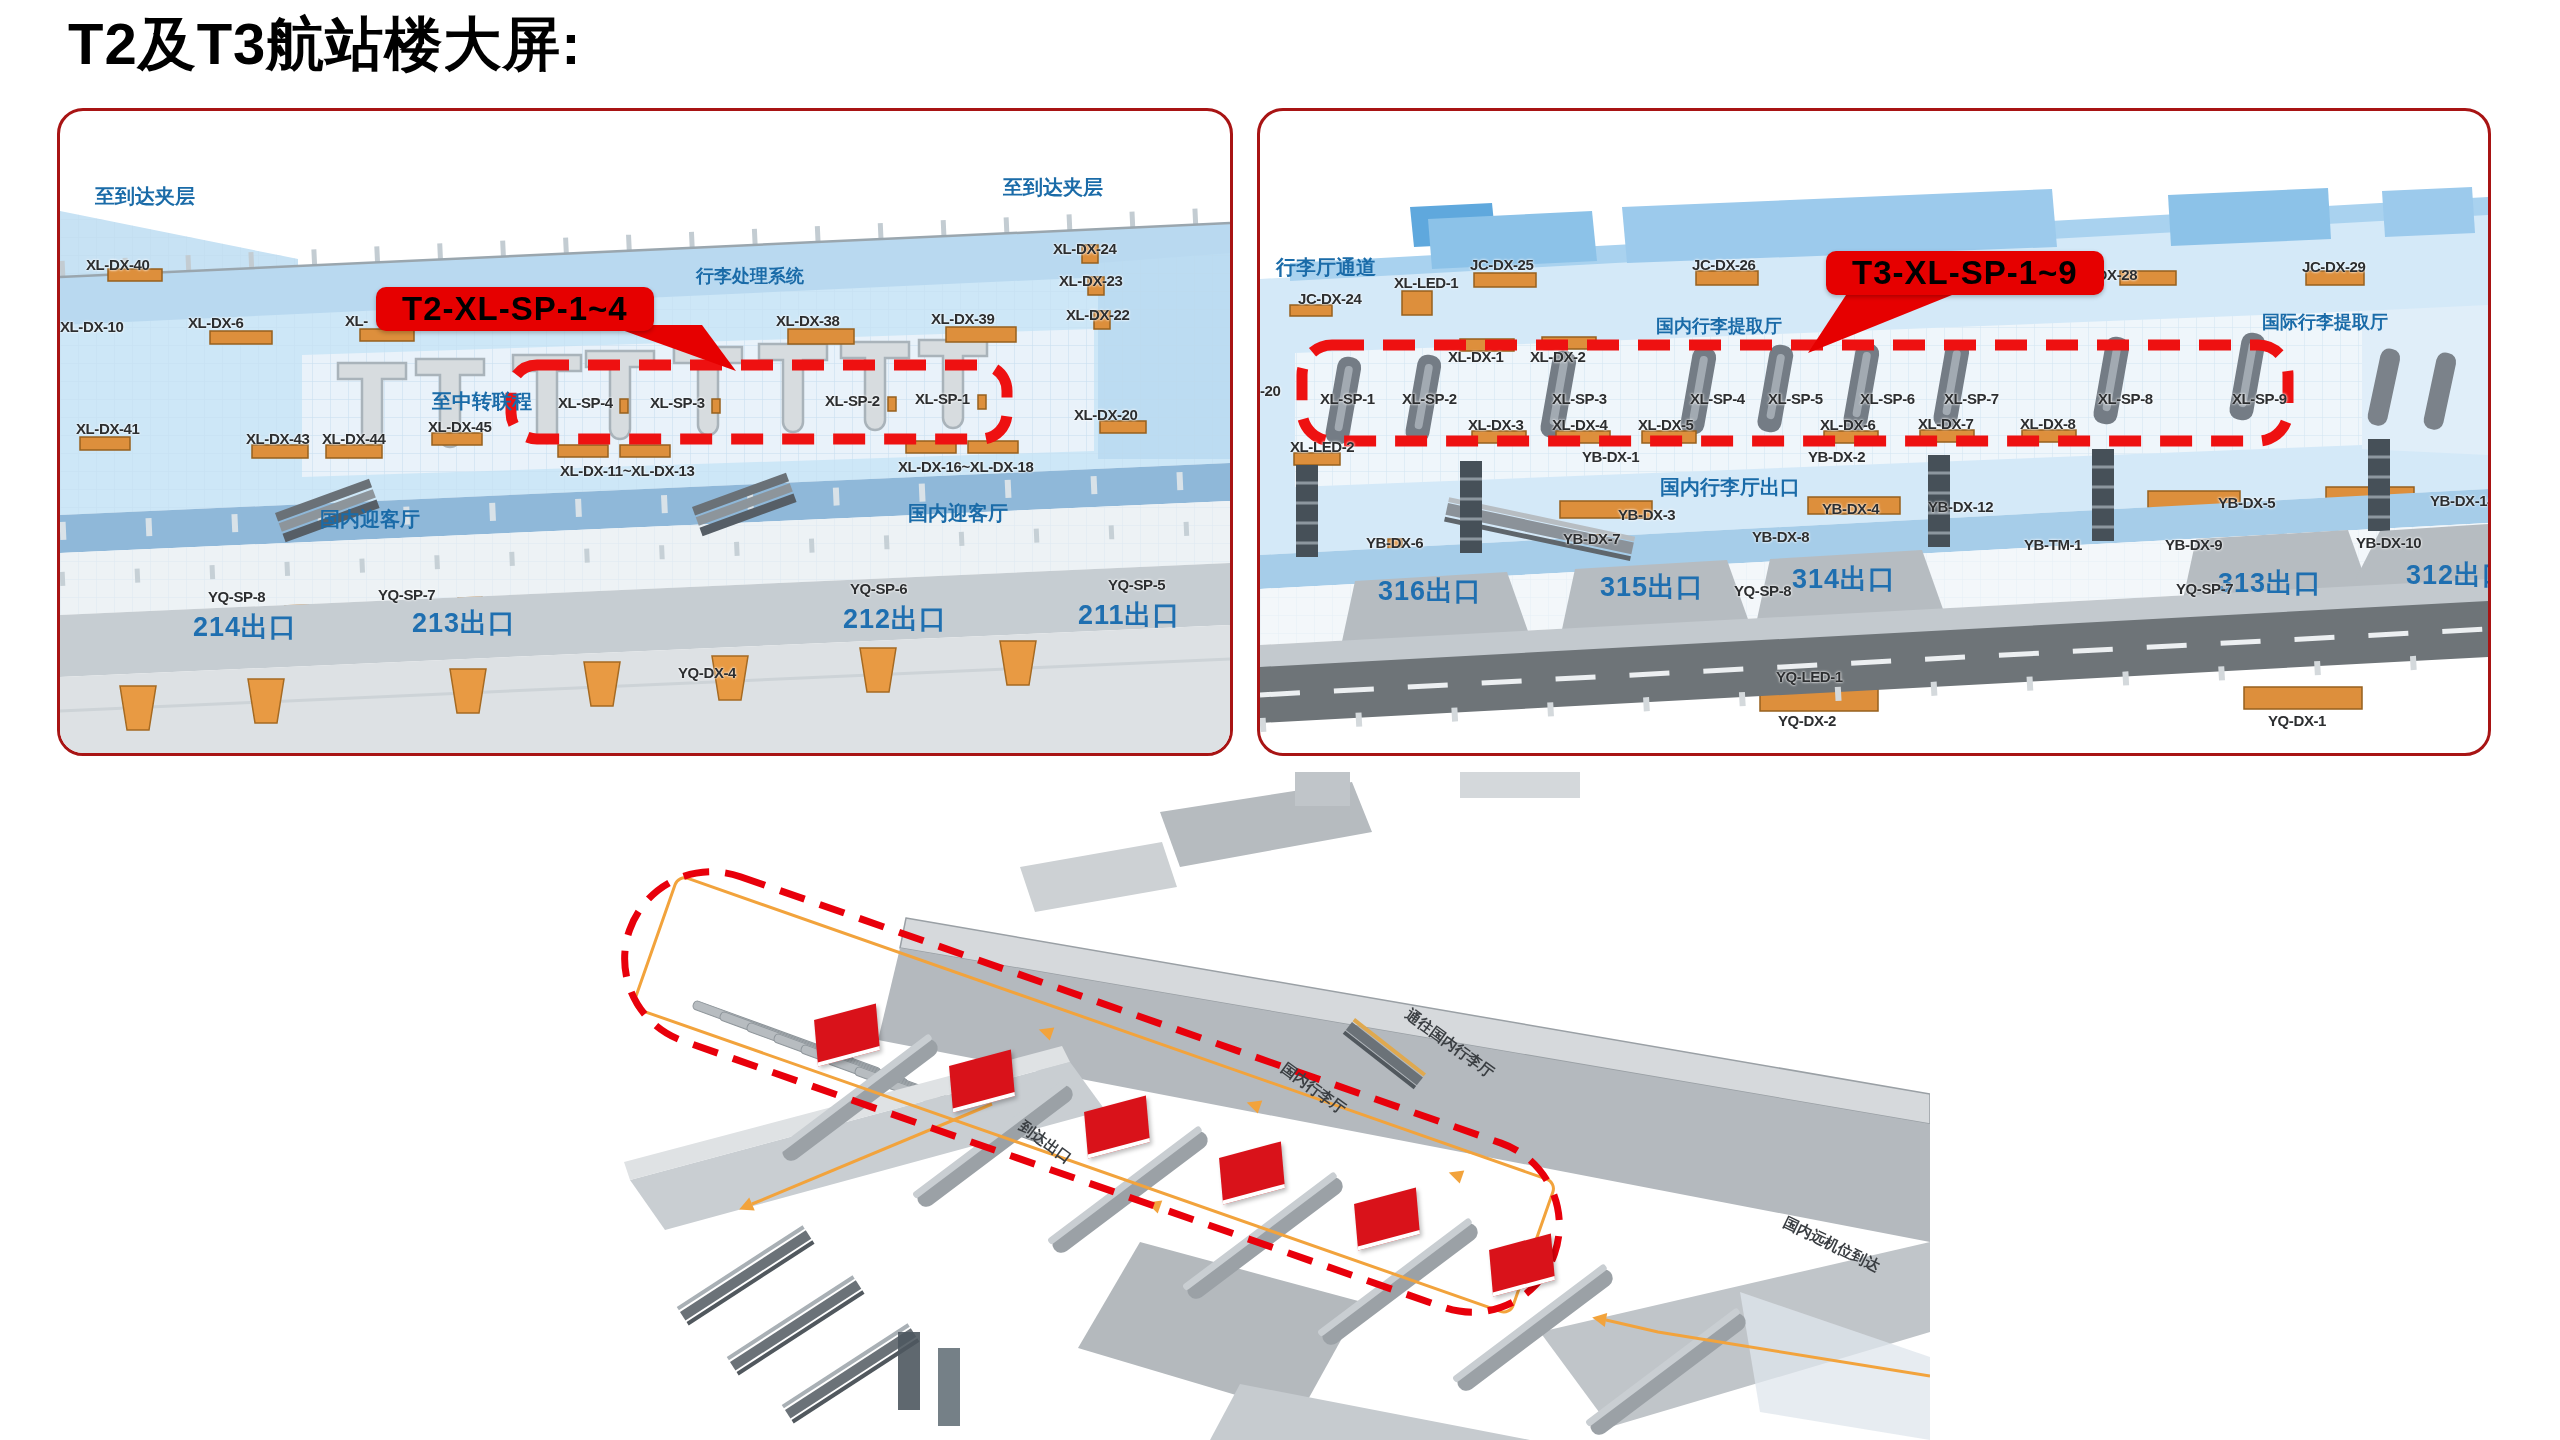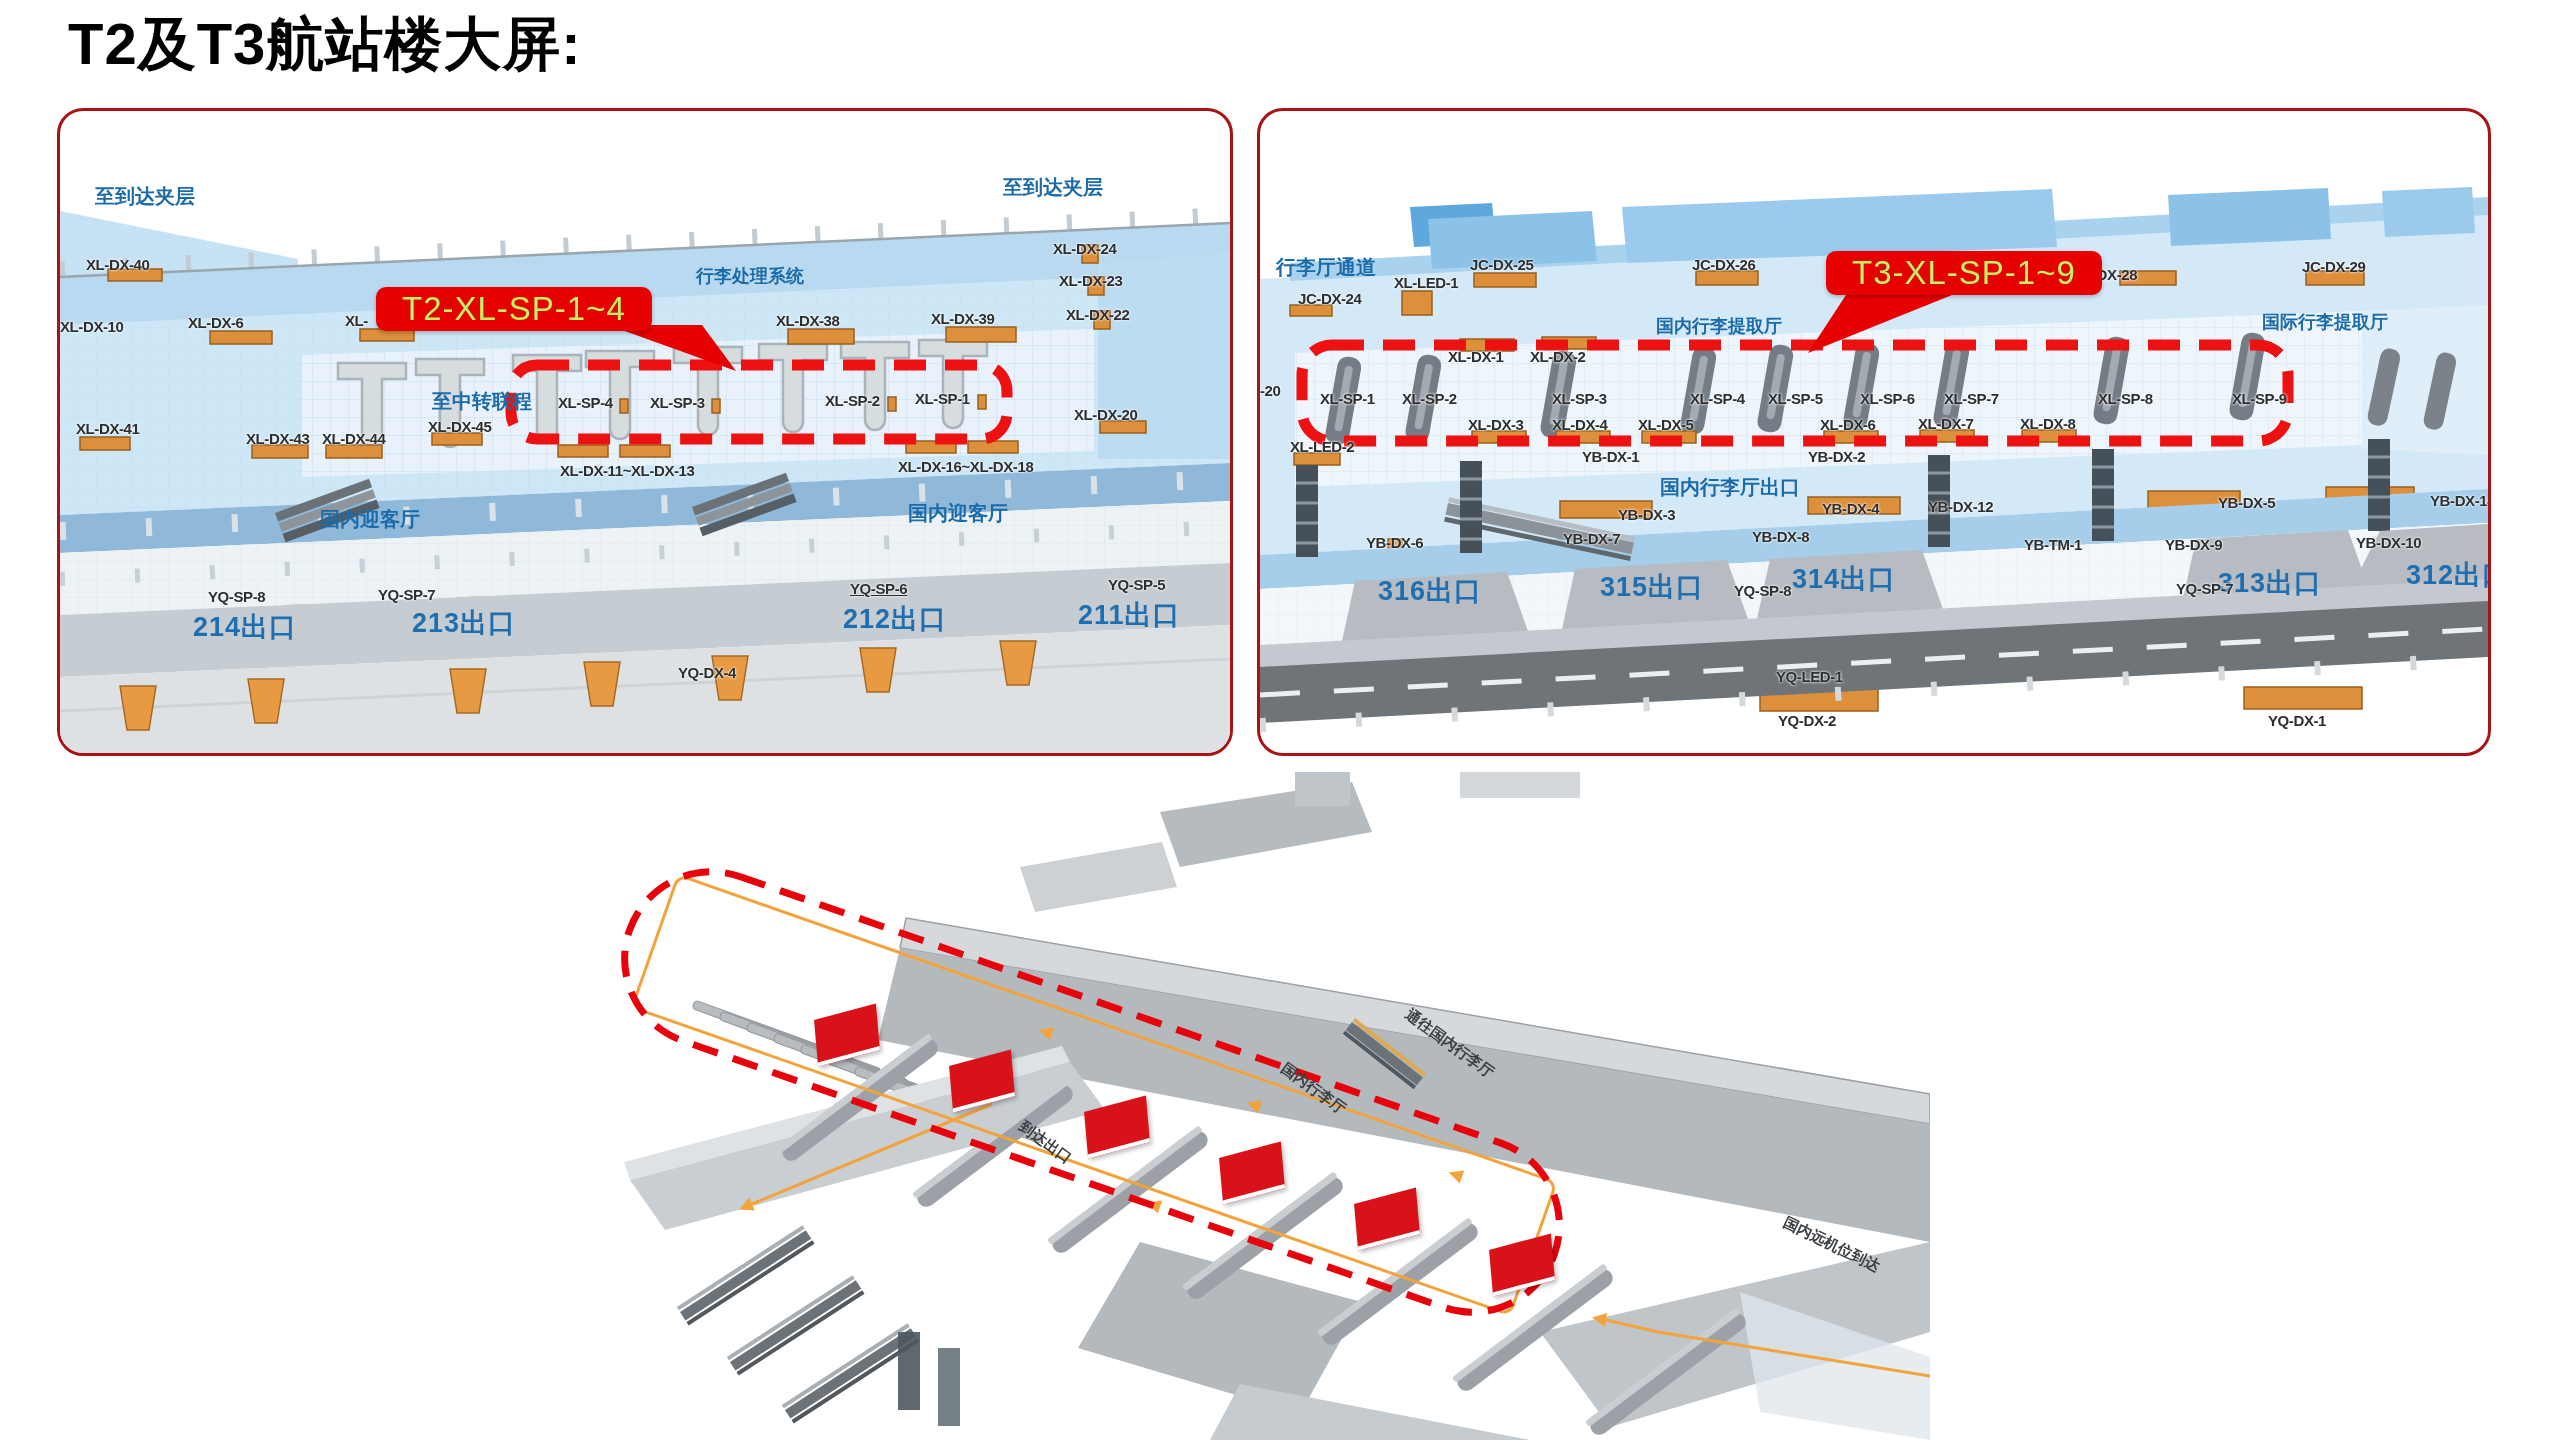--- a/index.html
+++ b/index.html
@@ -14,21 +14,21 @@
   #t2{left:57px;width:1170px;}
   #t3{left:1257px;width:1228px;}
   .panel svg,.scene svg{position:absolute;left:0;top:0;}
   .labels{position:absolute;left:0;top:0;right:0;bottom:0;}
   .ml{position:absolute;white-space:nowrap;line-height:1.05;}
   .tag{font-weight:700;font-size:15px;color:#2c2e30;letter-spacing:-0.4px;
        text-shadow:0 0 3px rgba(255,255,255,.9),0 0 2px rgba(255,255,255,.9);}
   .zone{font-weight:700;font-size:20px;color:#1a6ba8;}
   .zone-lg{font-size:18px;}
   .exit{font-weight:700;font-size:27px;color:#1f6fb0;letter-spacing:1px;}
-  .callout{position:absolute;background:#e60000;color:#bef264;font-weight:400;font-size:33px;
+  .callout{position:absolute;background:#e60000;color:#000000;font-weight:700;font-size:33px;
            padding:3px 26px;border-radius:10px;letter-spacing:1px;z-index:6;
            box-shadow:0 2px 4px rgba(0,0,0,.25);}
   #t2-callout{left:316px;top:176px;}
   #t3-callout{left:566px;top:140px;}
   .scene{position:absolute;left:600px;top:772px;width:1330px;height:668px;}
   .t5-note{font-weight:700;font-size:15px;color:#3a3e42;transform-origin:left top;}
   .t5-screen{width:64px;height:42px;background:#d9121a;border-bottom:4px solid #fff;
              transform:rotate(-15deg) skewX(-10deg);box-shadow:2px 3px 4px rgba(0,0,0,.25);}
 </style>
 </head>
@@ -165,21 +165,21 @@
         <span class="ml tag" style="left: 855px; top: 280px;">XL-SP-1</span>
         <span class="ml tag" style="left: 16px; top: 310px;">XL-DX-41</span>
         <span class="ml tag" style="left: 186px; top: 320px;">XL-DX-43</span>
         <span class="ml tag" style="left: 262px; top: 320px;">XL-DX-44</span>
         <span class="ml tag" style="left: 368px; top: 308px;">XL-DX-45</span>
         <span class="ml tag" style="left: 1014px; top: 296px;">XL-DX-20</span>
         <span class="ml tag" style="left: 500px; top: 352px;">XL-DX-11~XL-DX-13</span>
         <span class="ml tag" style="left: 838px; top: 348px;">XL-DX-16~XL-DX-18</span>
         <span class="ml tag" style="left: 148px; top: 478px;">YQ-SP-8</span>
         <span class="ml tag" style="left: 318px; top: 476px;">YQ-SP-7</span>
-        <span class="ml tag" style="left: 790px; top: 470px; text-decoration: underline;">YQ-SP-6</span>
+        <span class="ml tag" style="left: 790px; top: 470px;">YQ-SP-6</span>
         <span class="ml tag" style="left: 1048px; top: 466px;">YQ-SP-5</span>
         <span class="ml tag" style="left: 618px; top: 554px;">YQ-DX-4</span>
       </div>
     <div id="t2-callout" class="callout">T2-XL-SP-1~4</div>
   </section>
 
   <section id="t3" class="panel">
     <svg width="1228" height="642" viewBox="0 0 1228 642">
       <defs>
         <g id="car3">

